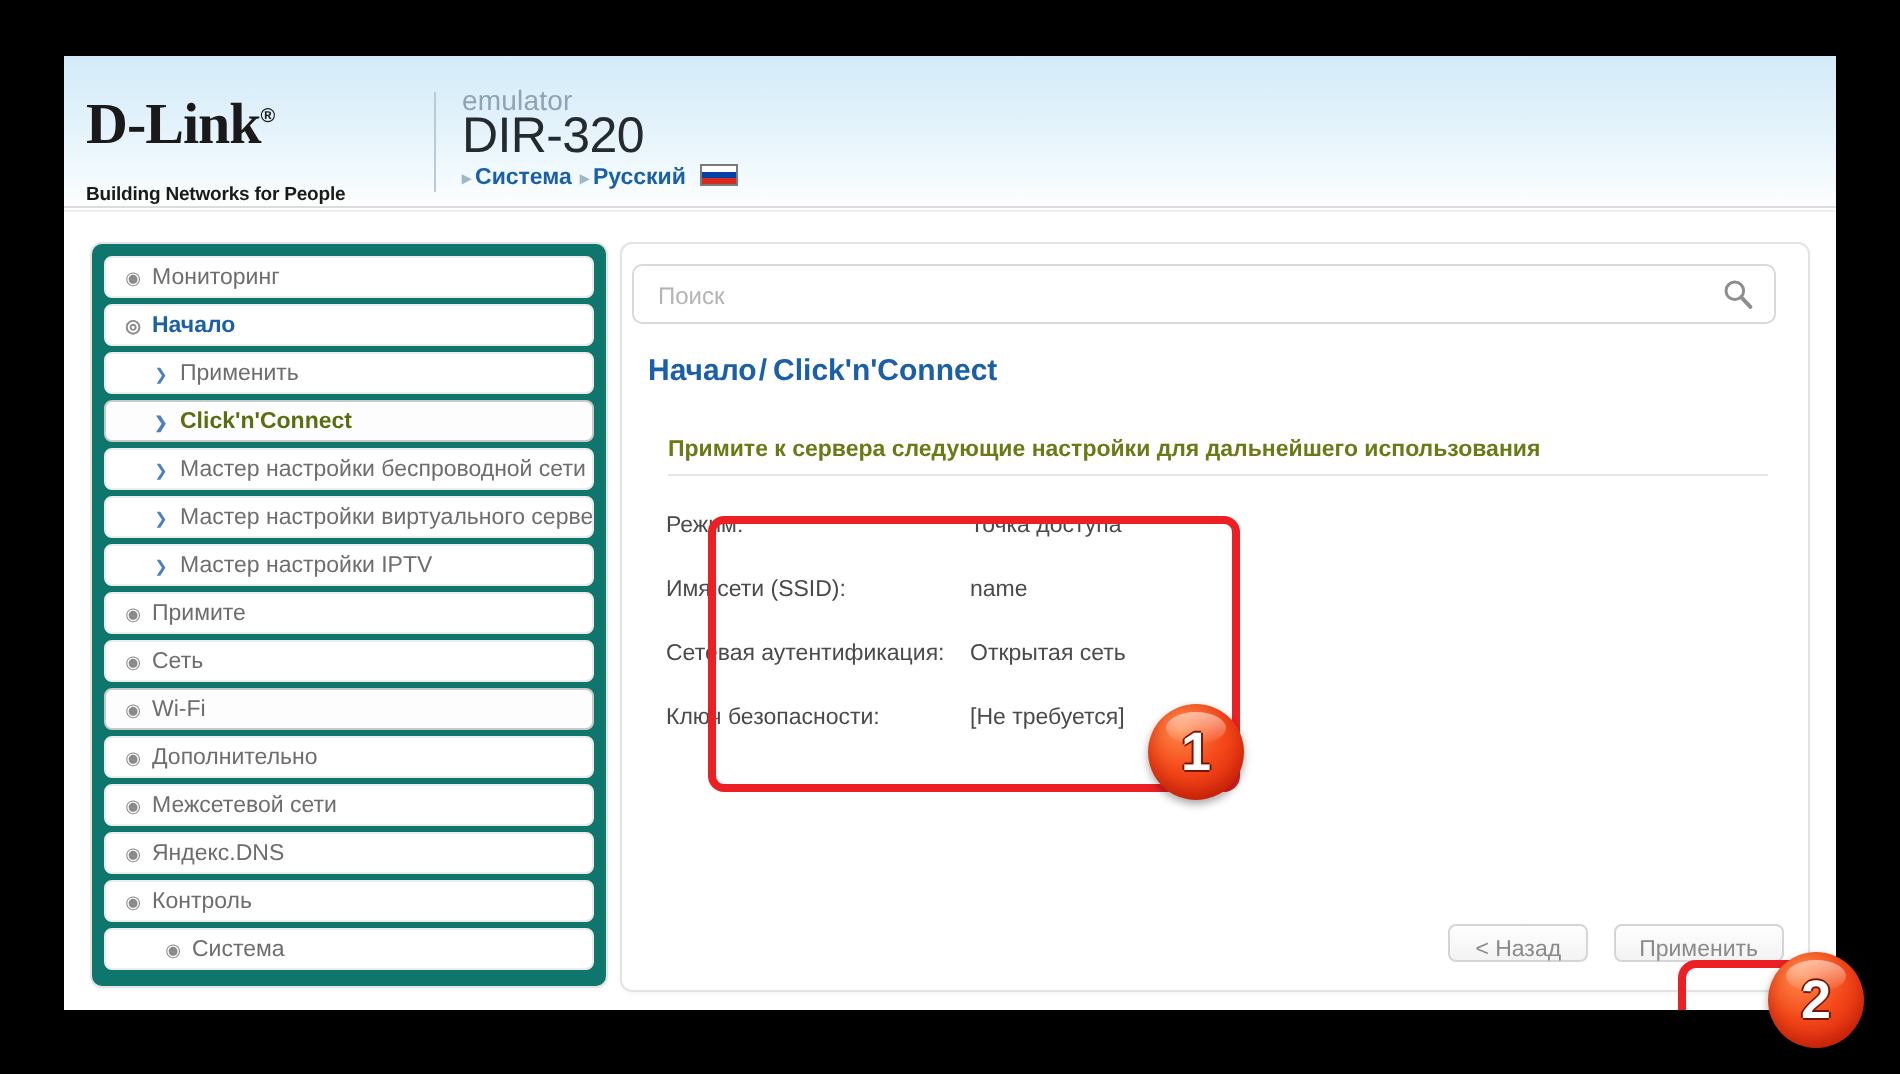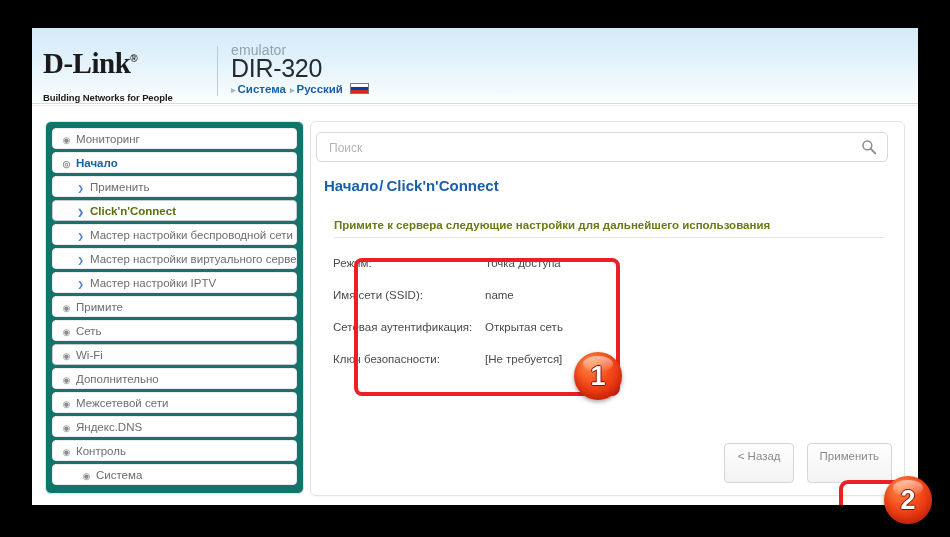--- a/index.html
+++ b/index.html
@@ -307,21 +307,21 @@
 
   
   .btn-row {
     position: absolute;
     right: 12px;
     bottom: 12px;
   }
   .btn {
     display: inline-block;
     min-width: 70px;
-    height: 40px;
+    height: 19px;
     line-height: 25px;
     text-align: center;
     border: 1px solid #d5d5d5;
     border-radius: 4px;
     background: linear-gradient(to bottom, #fefefe 0%, #f3f3f3 100%);
     font-size: 11.5px;
     color: #8a8a8a;
     padding: 0 12px;
     margin-left: 8px;
     cursor: pointer;

